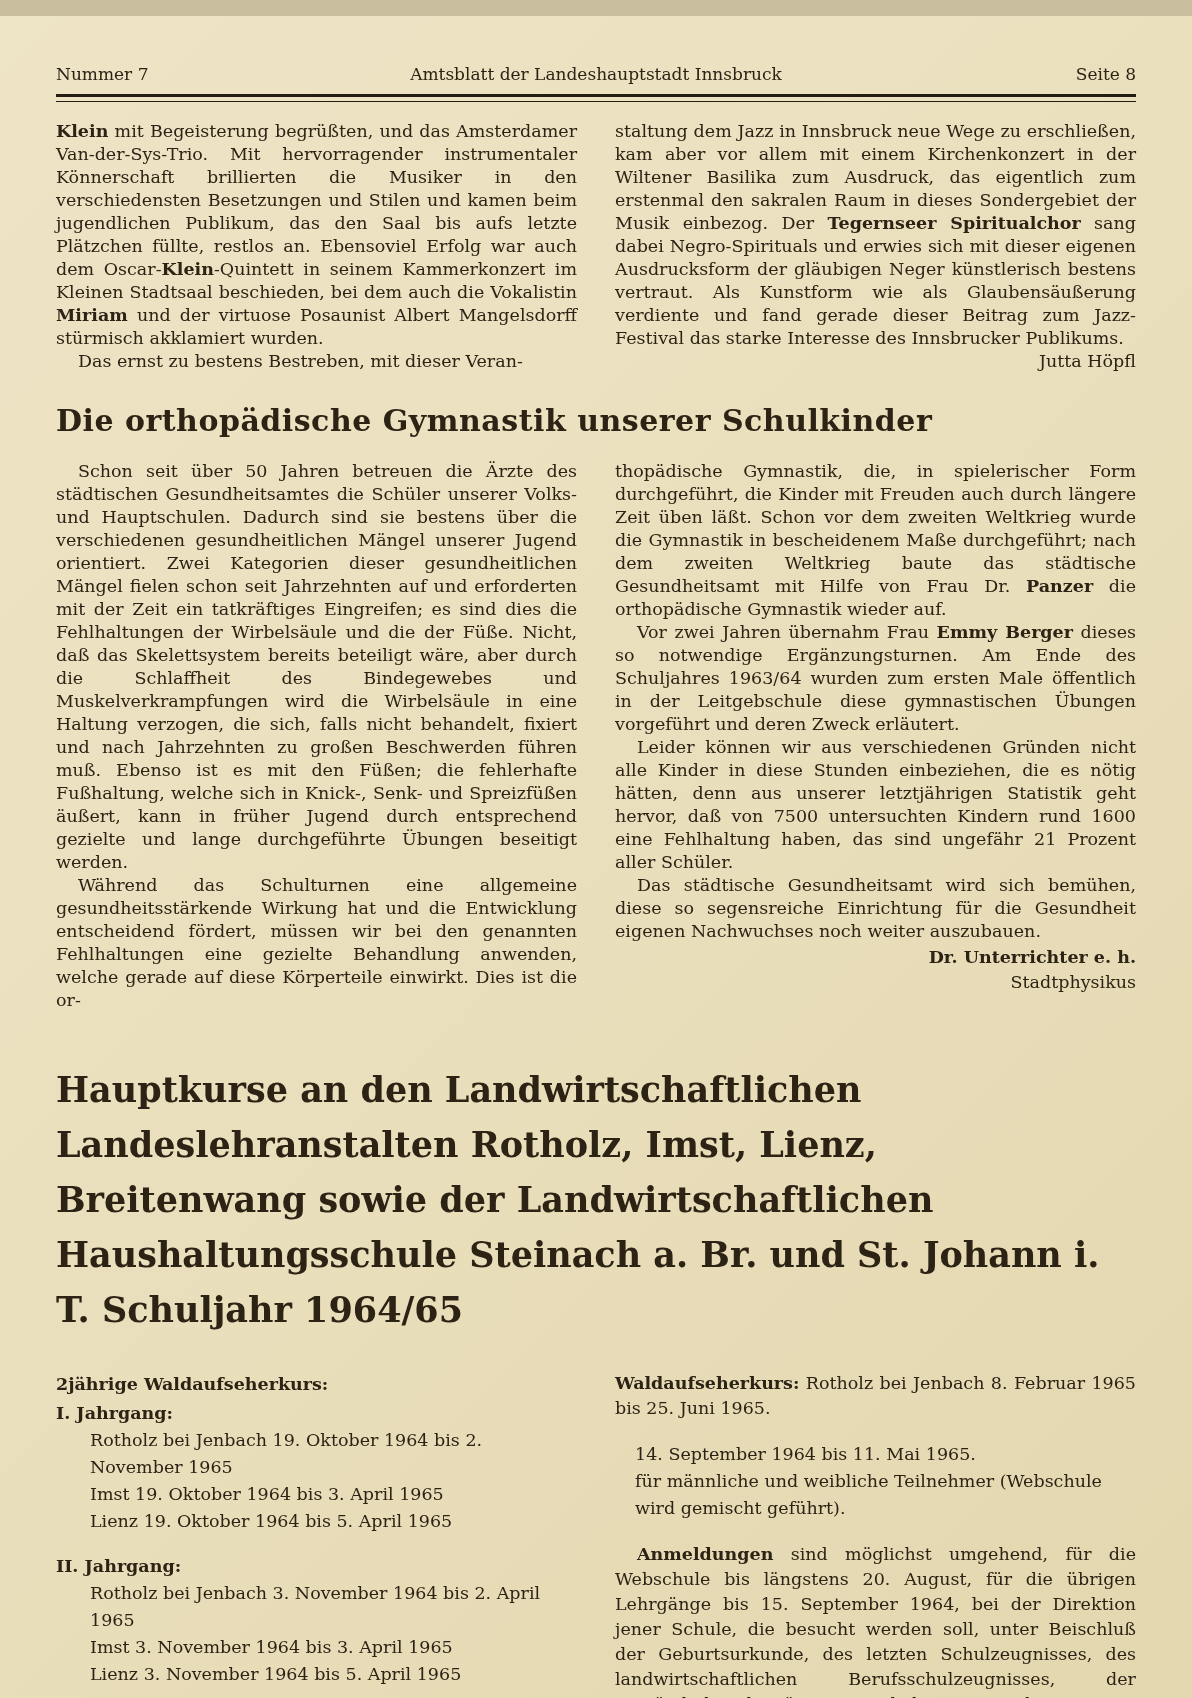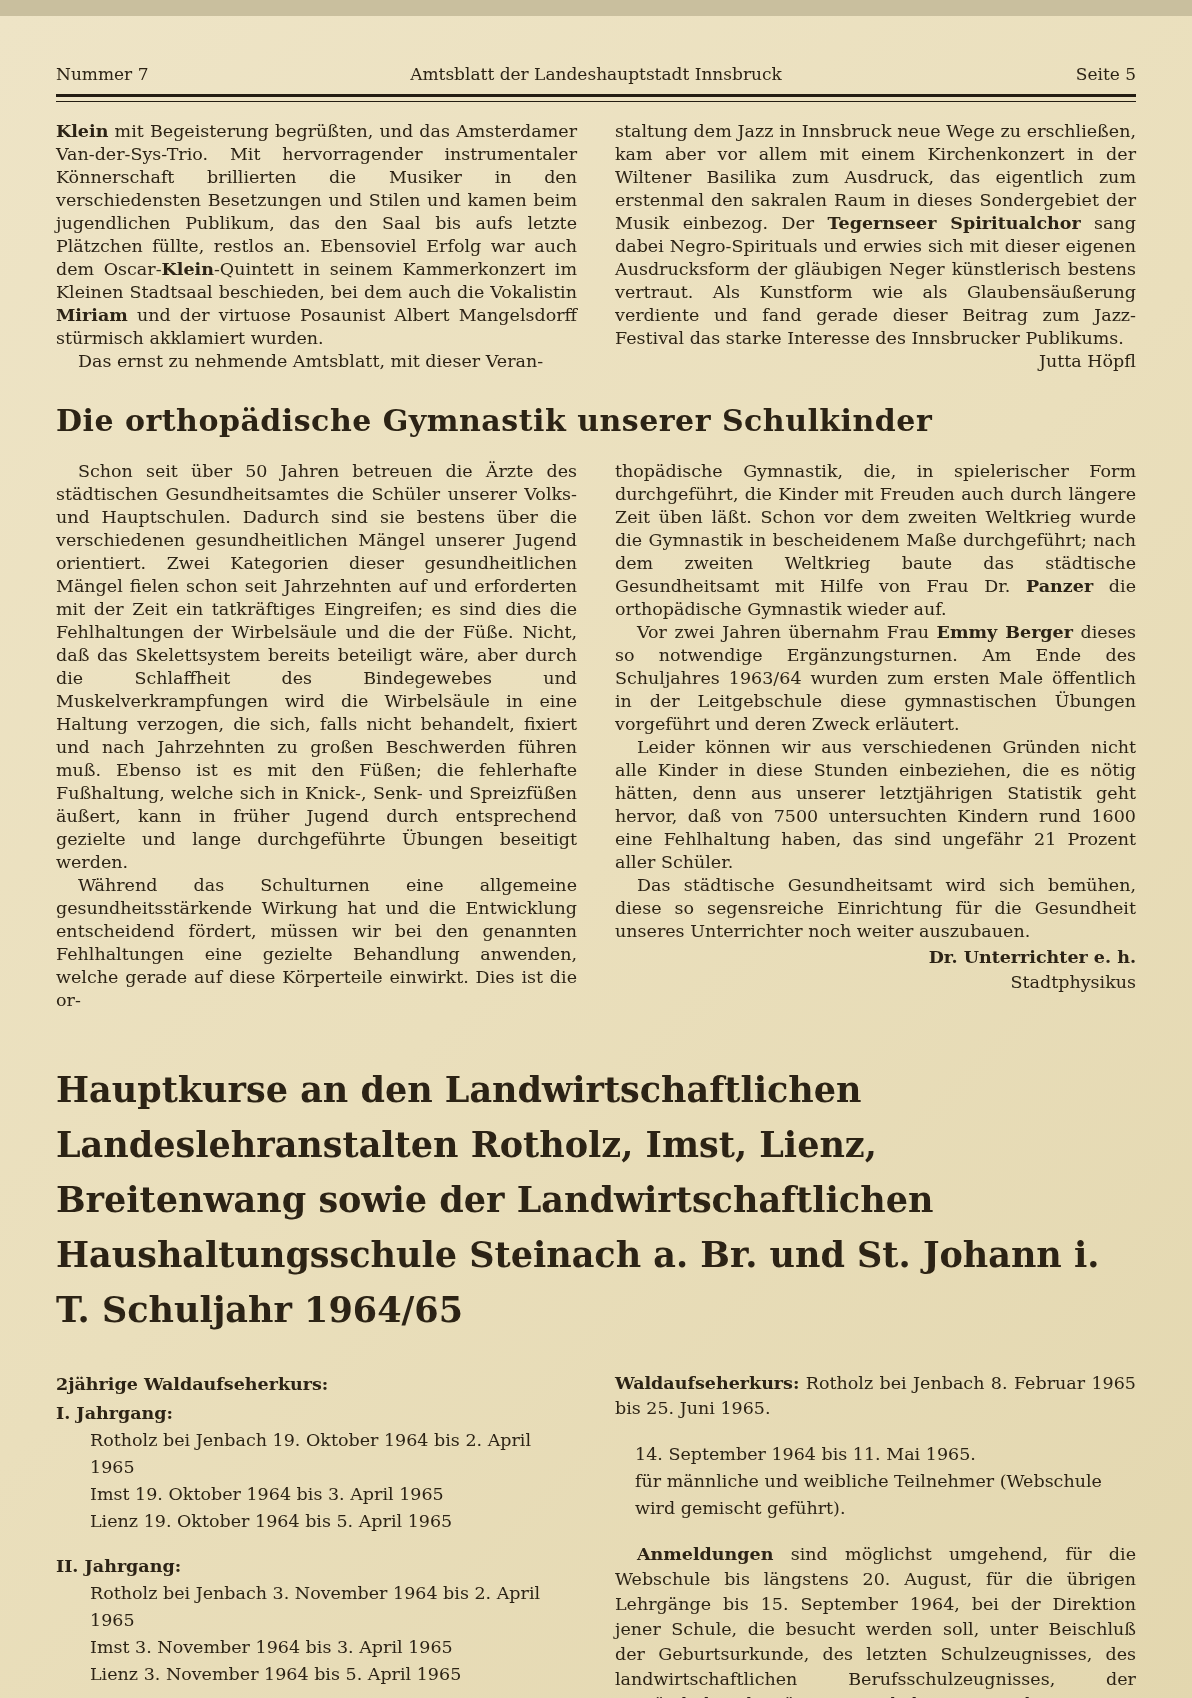--- a/index.html
+++ b/index.html
@@ -70,61 +70,61 @@
   .web-list { margin-left:20px; }
 </style>
 </head>
 <body>
 
 <div class="page">
 
   <div class="masthead">
     <div class="left">Nummer 7</div>
     <div class="mid">Amtsblatt der Landeshauptstadt Innsbruck</div>
-    <div class="right">Seite 5</div>
+    <div class="right">Seite 8</div>
   </div>
   <div class="rule"></div>
 
   <div class="two-col body-text section-jazz">
     <div>
       <p class="para"><span><span class="b">Klein</span><span> mit Begeisterung begrüßten, und das Amsterdamer Van-der-Sys-Trio. Mit hervorragender instrumentaler Könnerschaft brillierten die Musiker in den verschiedensten Besetzungen und Stilen und kamen beim jugendlichen Publikum, das den Saal bis aufs letzte Plätzchen füllte, restlos an. Ebensoviel Erfolg war auch dem Oscar-</span><span class="b">Klein</span><span>-Quintett in seinem Kammerkonzert im Kleinen Stadtsaal beschieden, bei dem auch die Vokalistin </span><span class="b">Miriam</span><span> und der virtuose Posaunist Albert Mangelsdorff stürmisch akklamiert wurden.</span></span></p>
-      <p class="para indent">Das ernst zu nehmende Amtsblatt, mit dieser Veran-</p>
+      <p class="para indent">Das ernst zu bestens Bestreben, mit dieser Veran-</p>
     </div>
     <div>
       <p class="para"><span><span>staltung dem Jazz in Innsbruck neue Wege zu erschließen, kam aber vor allem mit einem Kirchenkonzert in der Wiltener Basilika zum Ausdruck, das eigentlich zum erstenmal den sakralen Raum in dieses Sondergebiet der Musik einbezog. Der </span><span class="b">Tegernseer Spiritualchor</span><span> sang dabei Negro-Spirituals und erwies sich mit dieser eigenen Ausdrucksform der gläubigen Neger künstlerisch bestens vertraut. Als Kunstform wie als Glaubensäußerung verdiente und fand gerade dieser Beitrag zum Jazz-Festival das starke Interesse des Innsbrucker Publikums.</span></span><span class="sigr">Jutta Höpfl</span></p>
     </div>
   </div>
 
   <div class="gym-title">Die orthopädische Gymnastik unserer Schulkinder</div>
 
   <div class="two-col body-text section-gym">
     <div>
       <p class="para indent">Schon seit über 50 Jahren betreuen die Ärzte des städtischen Gesundheitsamtes die Schüler unserer Volks- und Hauptschulen. Dadurch sind sie bestens über die verschiedenen gesundheitlichen Mängel unserer Jugend orientiert. Zwei Kategorien dieser gesundheitlichen Mängel fielen schon seit Jahrzehnten auf und erforderten mit der Zeit ein tatkräftiges Eingreifen; es sind dies die Fehlhaltungen der Wirbelsäule und die der Füße. Nicht, daß das Skelettsystem bereits beteiligt wäre, aber durch die Schlaffheit des Bindegewebes und Muskelverkrampfungen wird die Wirbelsäule in eine Haltung verzogen, die sich, falls nicht behandelt, fixiert und nach Jahrzehnten zu großen Beschwerden führen muß. Ebenso ist es mit den Füßen; die fehlerhafte Fußhaltung, welche sich in Knick-, Senk- und Spreizfüßen äußert, kann in früher Jugend durch entsprechend gezielte und lange durchgeführte Übungen beseitigt werden.</p>
       <p class="para indent">Während das Schulturnen eine allgemeine gesundheitsstärkende Wirkung hat und die Entwicklung entscheidend fördert, müssen wir bei den genannten Fehlhaltungen eine gezielte Behandlung anwenden, welche gerade auf diese Körperteile einwirkt. Dies ist die or-</p>
     </div>
     <div>
       <p class="para"><span><span>thopädische Gymnastik, die, in spielerischer Form durchgeführt, die Kinder mit Freuden auch durch längere Zeit üben läßt. Schon vor dem zweiten Weltkrieg wurde die Gymnastik in bescheidenem Maße durchgeführt; nach dem zweiten Weltkrieg baute das städtische Gesundheitsamt mit Hilfe von Frau Dr. </span><span class="b">Panzer</span><span> die orthopädische Gymnastik wieder auf.</span></span></p>
       <p class="para indent"><span><span>Vor zwei Jahren übernahm Frau </span><span class="b">Emmy Berger</span><span> dieses so notwendige Ergänzungsturnen. Am Ende des Schuljahres 1963/64 wurden zum ersten Male öffentlich in der Leitgebschule diese gymnastischen Übungen vorgeführt und deren Zweck erläutert.</span></span></p>
       <p class="para indent">Leider können wir aus verschiedenen Gründen nicht alle Kinder in diese Stunden einbeziehen, die es nötig hätten, denn aus unserer letztjährigen Statistik geht hervor, daß von 7500 untersuchten Kindern rund 1600 eine Fehlhaltung haben, das sind ungefähr 21 Prozent aller Schüler.</p>
-      <p class="para indent">Das städtische Gesundheitsamt wird sich bemühen, diese so segensreiche Einrichtung für die Gesundheit unseres Unterrichter noch weiter auszubauen.</p>
+      <p class="para indent">Das städtische Gesundheitsamt wird sich bemühen, diese so segensreiche Einrichtung für die Gesundheit eigenen Nachwuchses noch weiter auszubauen.</p>
       <div class="sig-block">
         <div class="b">Dr. Unterrichter e. h.</div>
         <div>Stadtphysikus</div>
       </div>
     </div>
   </div>
 
   <div class="big-headline">Hauptkurse an den Landwirtschaftlichen Landeslehranstalten Rotholz, Imst, Lienz, Breitenwang sowie der Landwirtschaftlichen Haushaltungsschule Steinach a. Br. und St. Johann i. T. Schuljahr 1964/65</div>
 
   <div class="two-col section-courses">
     <div>
       <div class="course-heading first">2jährige Waldaufseherkurs:</div>
       <div class="course-sub">I. Jahrgang:</div>
       <div class="course-list">
-          <div class="course-line">Rotholz bei Jenbach 19. Oktober 1964 bis 2. April 1965</div>
+          <div class="course-line">Rotholz bei Jenbach 19. Oktober 1964 bis 2. November 1965</div>
           <div class="course-line">Imst 19. Oktober 1964 bis 3. April 1965</div>
           <div class="course-line">Lienz 19. Oktober 1964 bis 5. April 1965</div>
         </div>
       <div class="course-sub" style="margin-top:18px;">II. Jahrgang:</div>
       <div class="course-list">
           <div class="course-line">Rotholz bei Jenbach 3. November 1964 bis 2. April 1965</div>
           <div class="course-line">Imst 3. November 1964 bis 3. April 1965</div>
           <div class="course-line">Lienz 3. November 1964 bis 5. April 1965</div>
         </div>
       <div class="course-heading">Haushaltungsschulen:</div>

